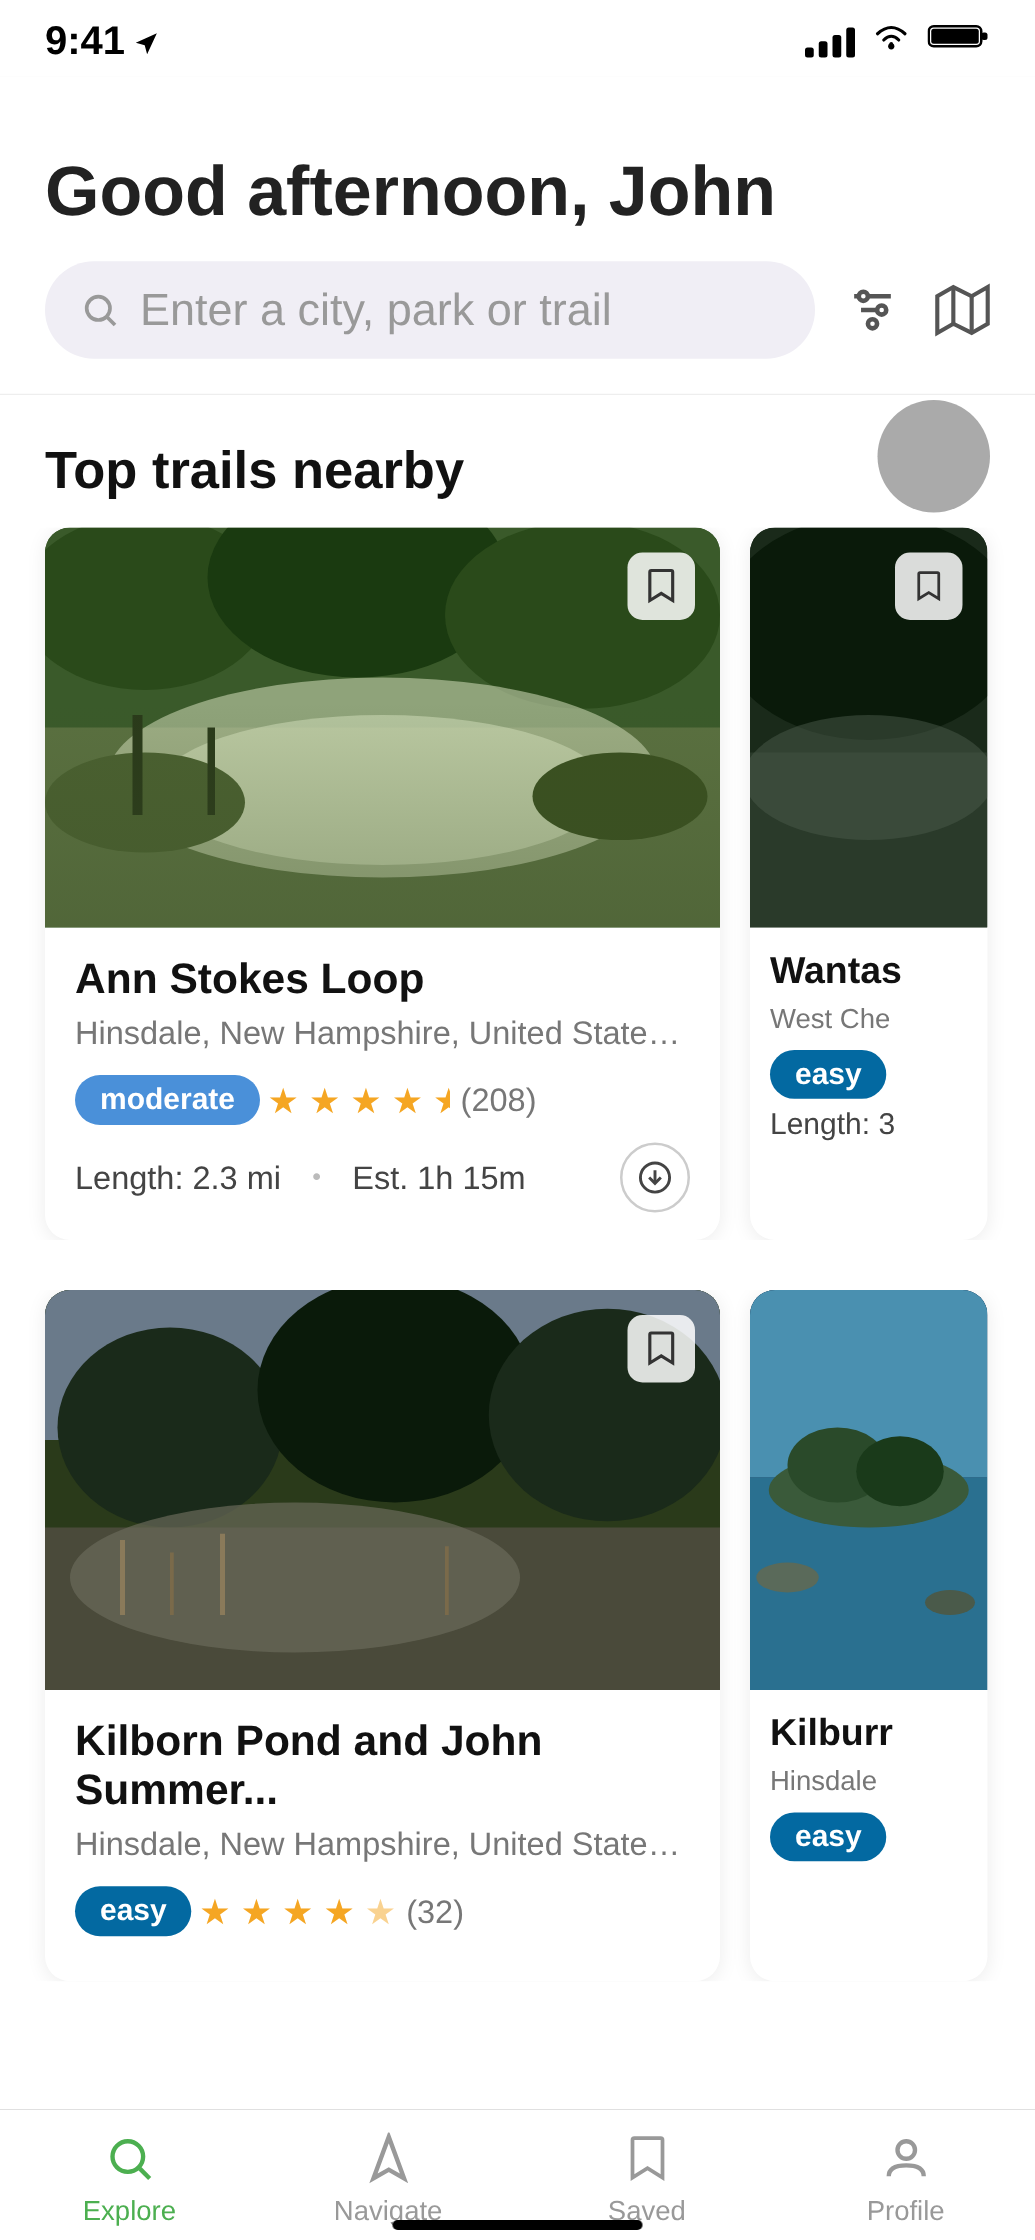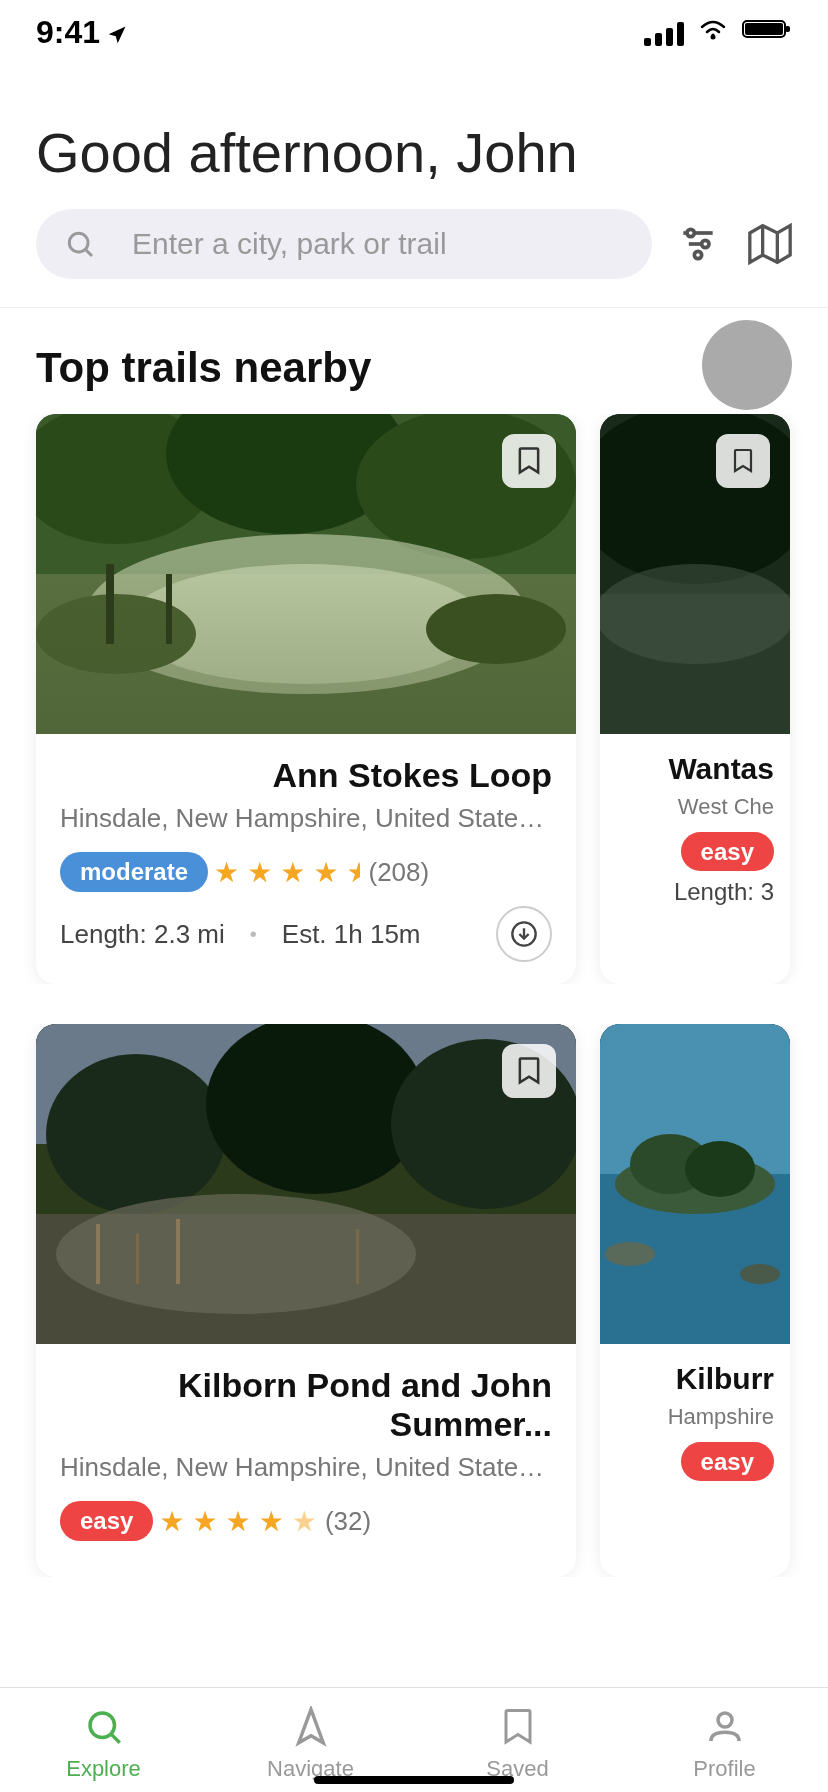--- a/index.html
+++ b/index.html
@@ -53,21 +53,21 @@
       background: #fff;
       min-height: 1680px;
     }
 
     
     .greeting-section {
       padding: 60px 36px 24px 36px;
     }
     .greeting-text {
       font-size: 56px;
-      font-weight: 400;
+      font-weight: 700;
       color: #222;
       line-height: 1.15;
     }
 
     
     .search-section {
       padding: 0 36px 0 36px;
       display: flex;
       align-items: center;
       gap: 24px;
@@ -80,23 +80,22 @@
       border-radius: 40px;
       padding: 18px 28px;
       gap: 16px;
     }
     .search-icon-svg {
       width: 32px;
       height: 32px;
       flex-shrink: 0;
     }
     .search-placeholder {
-      font-size: 30px;
+      font-size: 36px;
       color: #999;
-      margin-left: 20px;
     }
     .search-actions {
       display: flex;
       align-items: center;
       gap: 28px;
     }
     .filter-icon, .map-icon {
       width: 44px;
       height: 44px;
       color: #555;
@@ -128,21 +127,20 @@
       padding: 36px 36px 22px 36px;
     }
 
     
     .trail-cards-scroll {
       display: flex;
       overflow-x: auto;
       padding: 0 36px 0 36px;
       gap: 24px;
       scrollbar-width: none;
-      text-align: right;
     }
     .trail-cards-scroll::-webkit-scrollbar { display: none; }
 
     .trail-card {
       min-width: 540px;
       max-width: 540px;
       background: #fff;
       border-radius: 20px;
       overflow: hidden;
       box-shadow: 0 2px 16px rgba(0,0,0,0.08);
@@ -225,21 +223,21 @@
       flex-wrap: wrap;
     }
     .difficulty-badge {
       border-radius: 30px;
       padding: 6px 20px;
       font-size: 24px;
       font-weight: 600;
       color: #fff;
     }
     .difficulty-moderate { background: #4a90d9; }
-    .difficulty-easy { background: #ef4444; }
+    .difficulty-easy { background: #0369a1; }
 
     .stars-row {
       display: flex;
       align-items: center;
       gap: 8px;
     }
     .star {
       font-size: 28px;
       color: #f5a623;
     }
@@ -545,21 +543,21 @@
 
           <ellipse cx="70" cy="140" rx="40" ry="30" fill="#2a4a2a"></ellipse>
           <ellipse cx="120" cy="145" rx="35" ry="28" fill="#1a3a1a"></ellipse>
 
           <ellipse cx="30" cy="230" rx="25" ry="12" fill="#5a6a5a"></ellipse>
           <ellipse cx="160" cy="250" rx="20" ry="10" fill="#4a5a4a"></ellipse>
         </svg>
       </div>
       <div class="trail-info" style="padding:18px 16px;">
         <div class="trail-name" style="font-size:30px;">Kilburr</div>
-        <div class="trail-location" style="font-size:22px;">Hampshire</div>
+        <div class="trail-location" style="font-size:22px;">Hinsdale</div>
         <span class="difficulty-badge difficulty-easy">easy</span>
       </div>
     </div>
 
   </div>
 
   <div class="content-pad"></div>
 </div>
 
 <div class="tab-bar">

